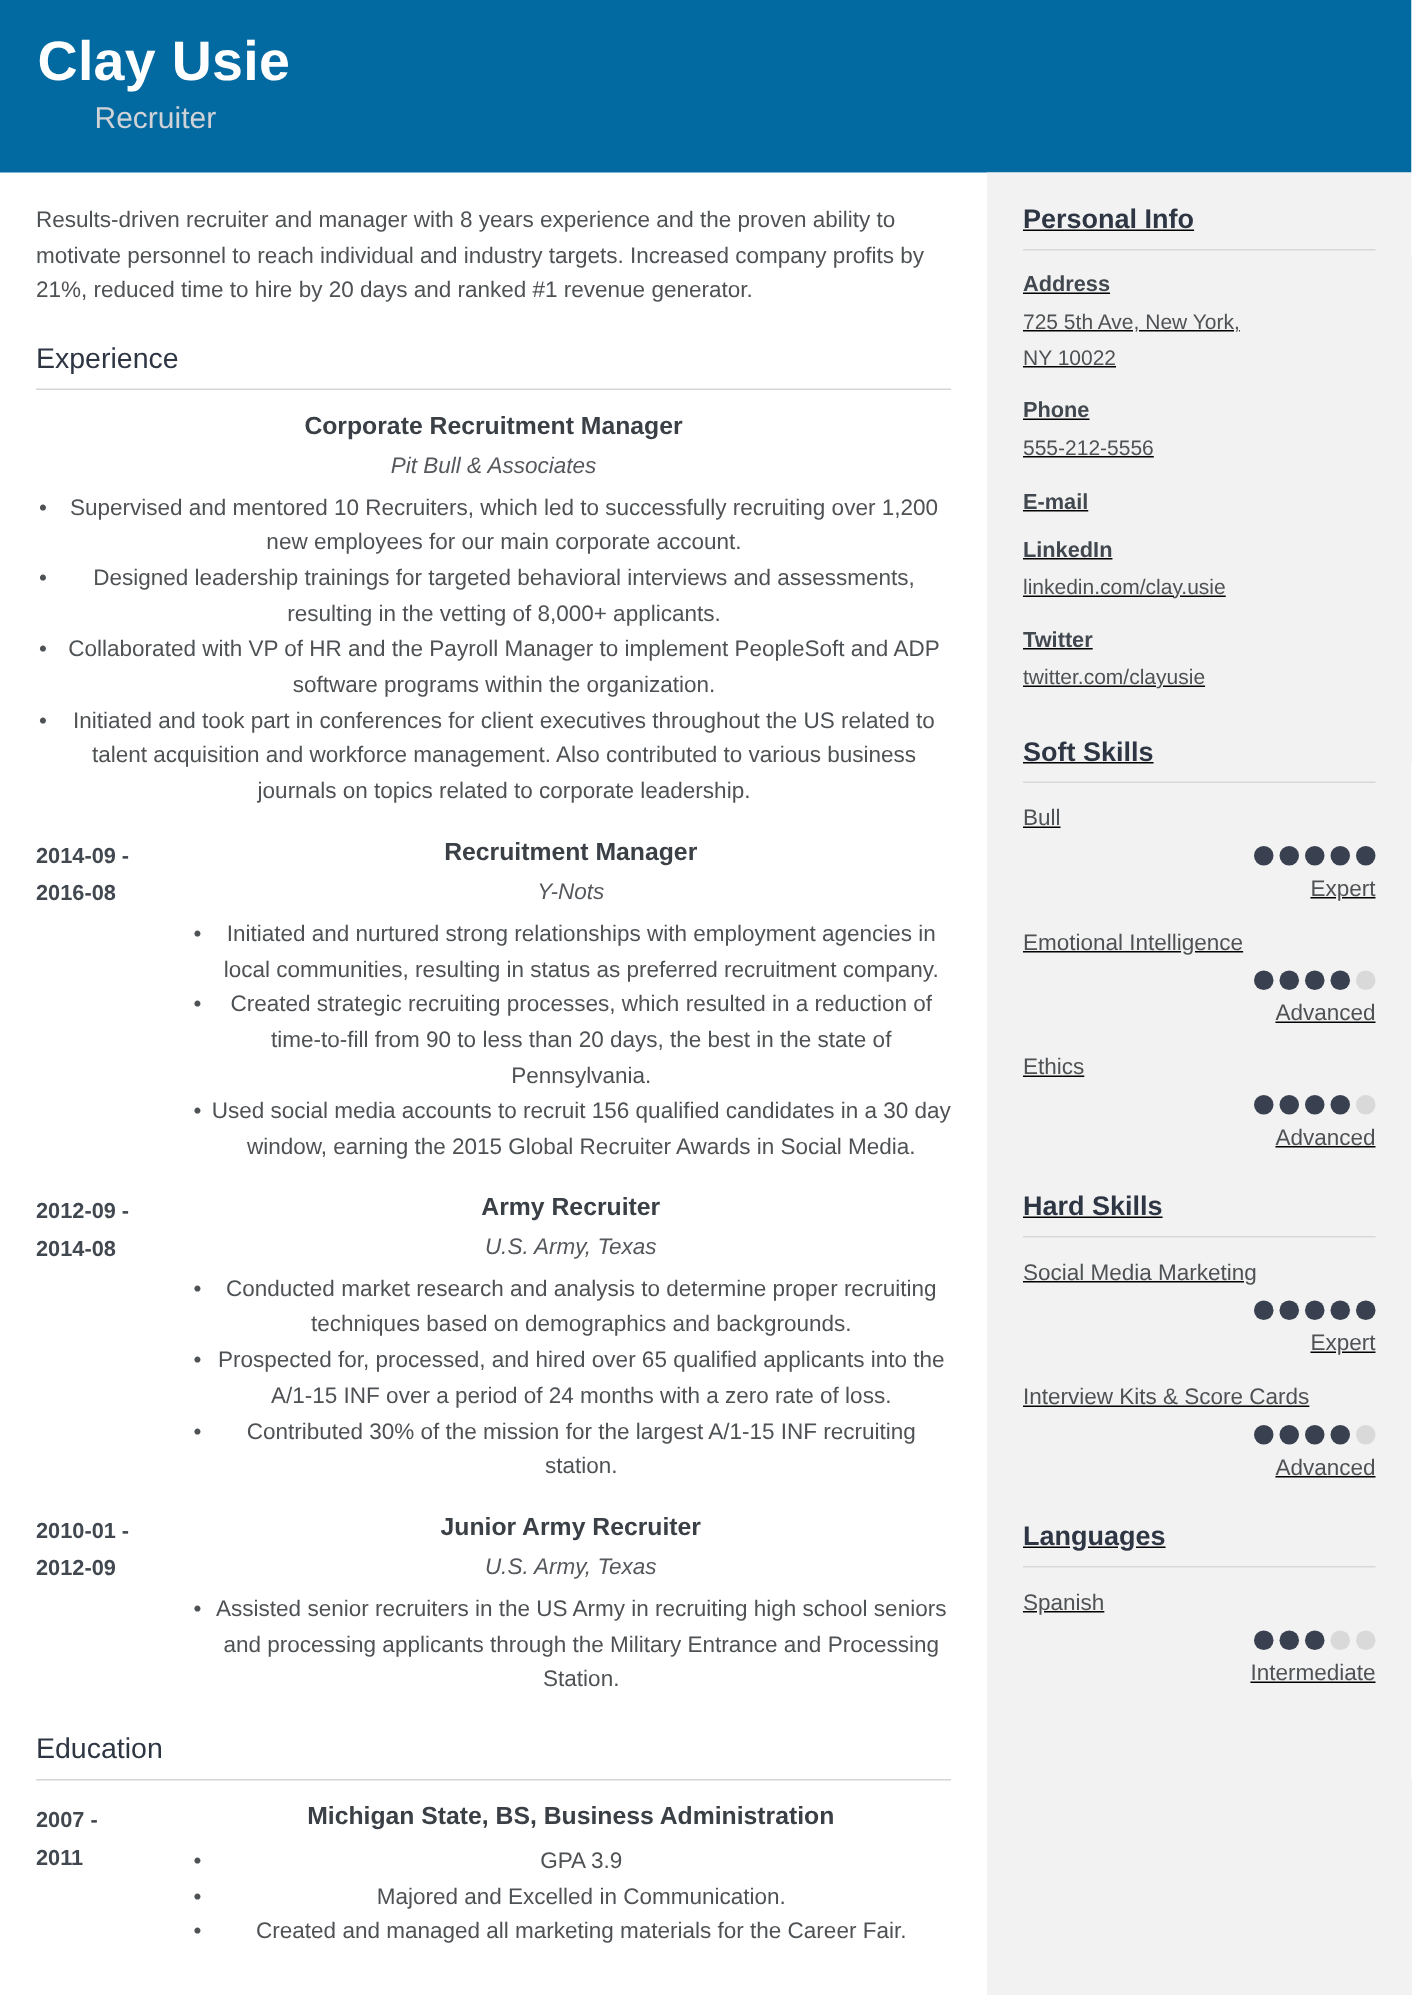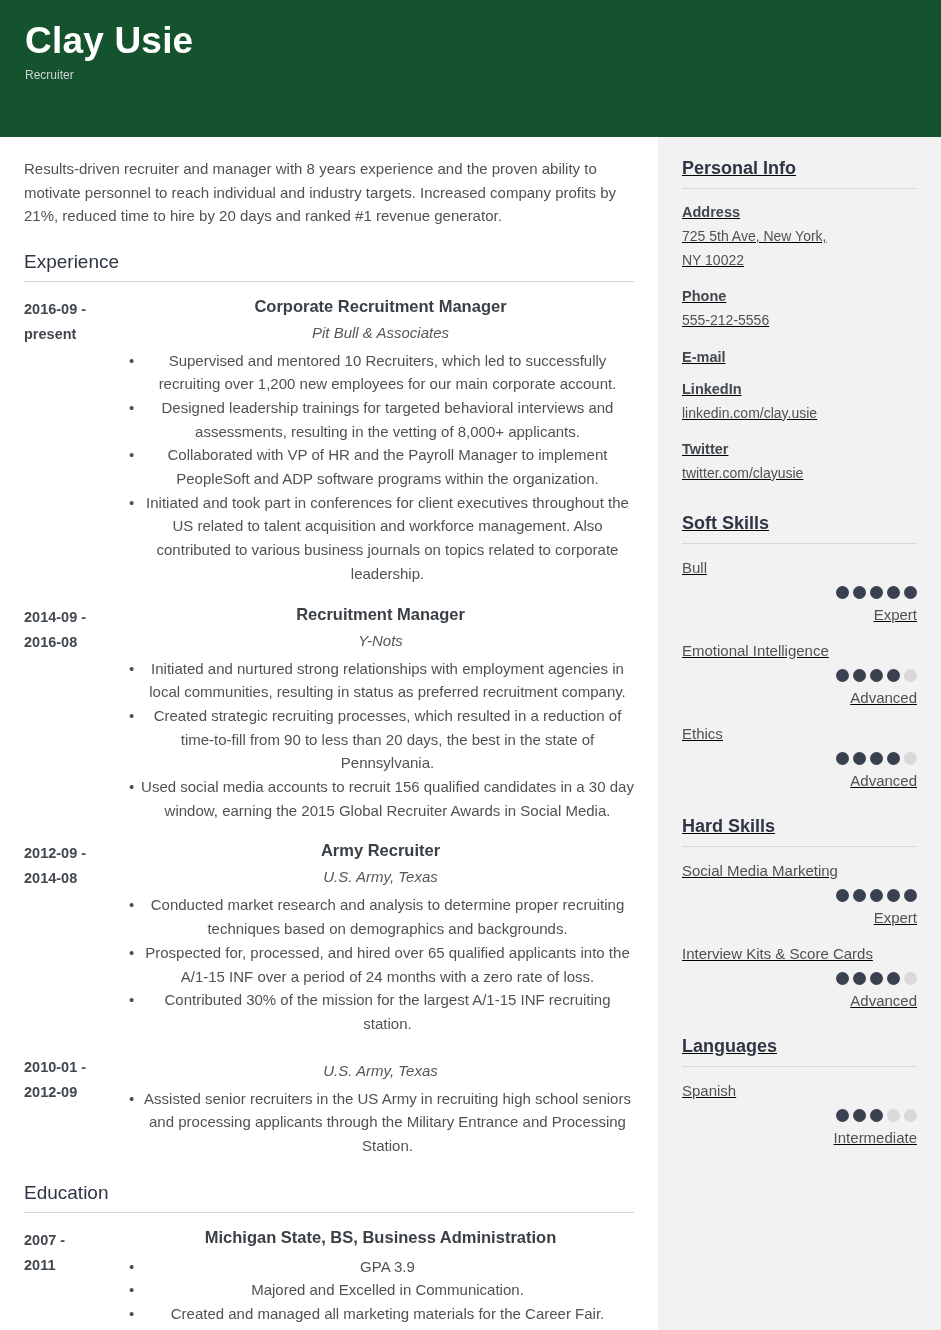--- a/index.html
+++ b/index.html
@@ -5,35 +5,36 @@
   * { margin: 0; padding: 0; box-sizing: border-box; }
   html, body { background: #ffffff; }
   body {
     width: 941px;
     min-height: 1330px;
     font-family: "Liberation Sans", sans-serif;
     position: relative;
   }
   
   .page-header {
-    height: 137px;
-    background: #14532d;
+    height: 115px;
+    background: #0369a1;
     padding: 21px 24px 0 25px;
   }
   .person-name {
     color: #ffffff;
     font-size: 37px;
     font-weight: bold;
     line-height: 40px;
     letter-spacing: 0.2px;
   }
   .person-title {
     color: #CFD2D6;
-    font-size: 12px;
+    font-size: 20px;
     margin-top: 7px;
+    margin-left: 38px;
   }
   
   .columns { display: flex; min-height: 1215px; }
   .main-col {
     width: 658px;
     padding: 20px 24px 30px 24px;
   }
   .side-col {
     width: 283px;
     background: #F2F2F2;
@@ -148,24 +149,20 @@
 <div class="columns">
 
   <div class="main-col">
 
     <p class="summary">Results-driven recruiter and manager with 8 years experience and the proven ability to motivate personnel to reach individual and industry targets. Increased company profits by 21%, reduced time to hire by 20 days and ranked #1 revenue generator.</p>
 
     <div class="section">
       <div class="section-heading">Experience</div>
 
       <div class="entry">
-        <div class="entry-dates">
-          <div>2016-09 -</div>
-          <div>present</div>
-        </div>
         <div class="entry-body">
           <div class="entry-title">Corporate Recruitment Manager</div>
           <div class="entry-company">Pit Bull &amp; Associates</div>
           <ul class="bullets">
             <li>Supervised and mentored 10 Recruiters, which led to successfully recruiting over 1,200 new employees for our main corporate account.</li>
             <li>Designed leadership trainings for targeted behavioral interviews and assessments, resulting in the vetting of 8,000+ applicants.</li>
             <li>Collaborated with VP of HR and the Payroll Manager to implement PeopleSoft and ADP software programs within the organization.</li>
             <li>Initiated and took part in conferences for client executives throughout the US related to talent acquisition and workforce management. Also contributed to various business journals on topics related to corporate leadership.</li>
           </ul>
         </div>
@@ -202,20 +199,21 @@
           </ul>
         </div>
       </div>
 
       <div class="entry">
         <div class="entry-dates">
           <div>2010-01 -</div>
           <div>2012-09</div>
         </div>
         <div class="entry-body">
+          <div class="entry-title">Junior Army Recruiter</div>
           <div class="entry-company">U.S. Army, Texas</div>
           <ul class="bullets">
             <li>Assisted senior recruiters in the US Army in recruiting high school seniors and processing applicants through the Military Entrance and Processing Station.</li>
           </ul>
         </div>
       </div>
     </div>
 
     <div class="section">
       <div class="section-heading">Education</div>

